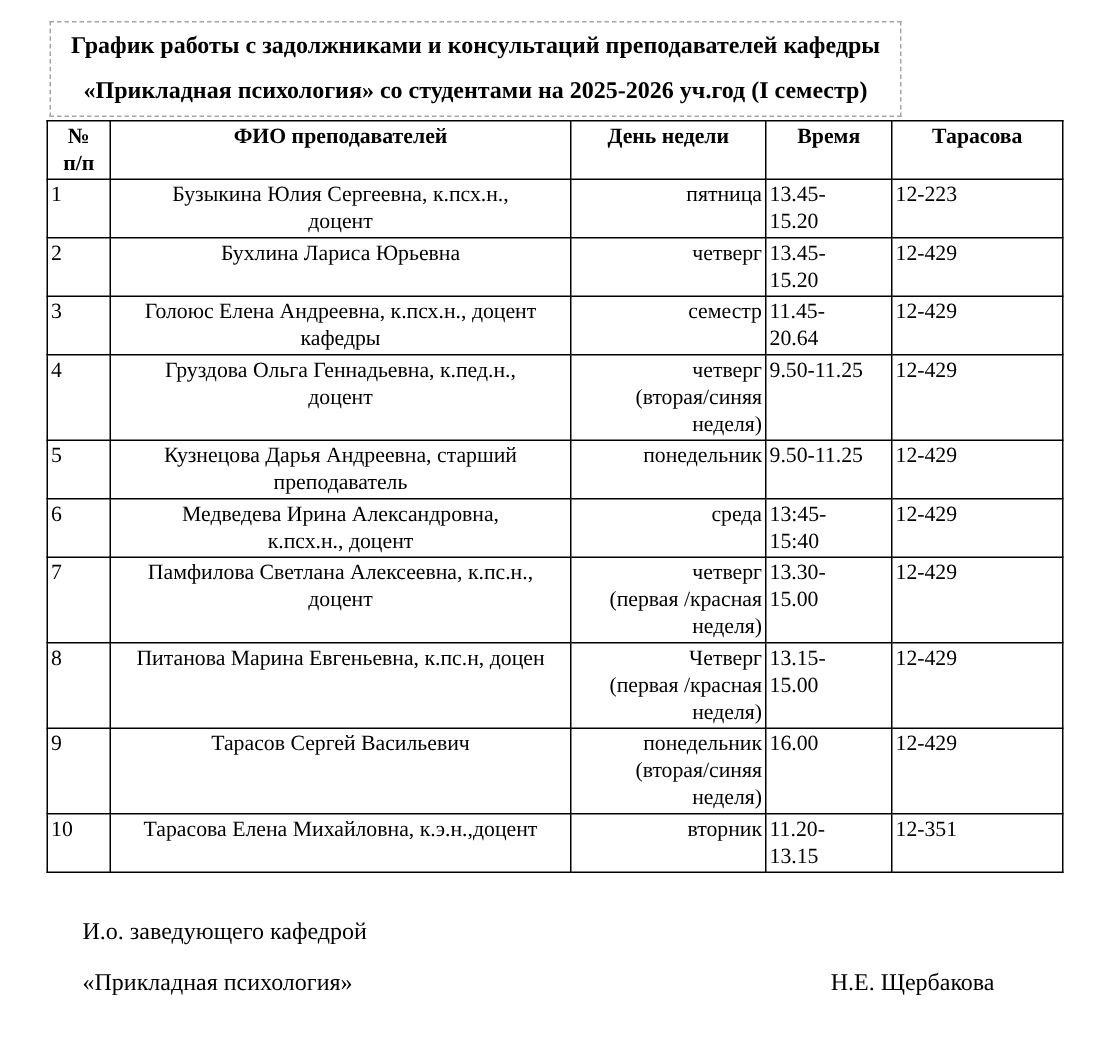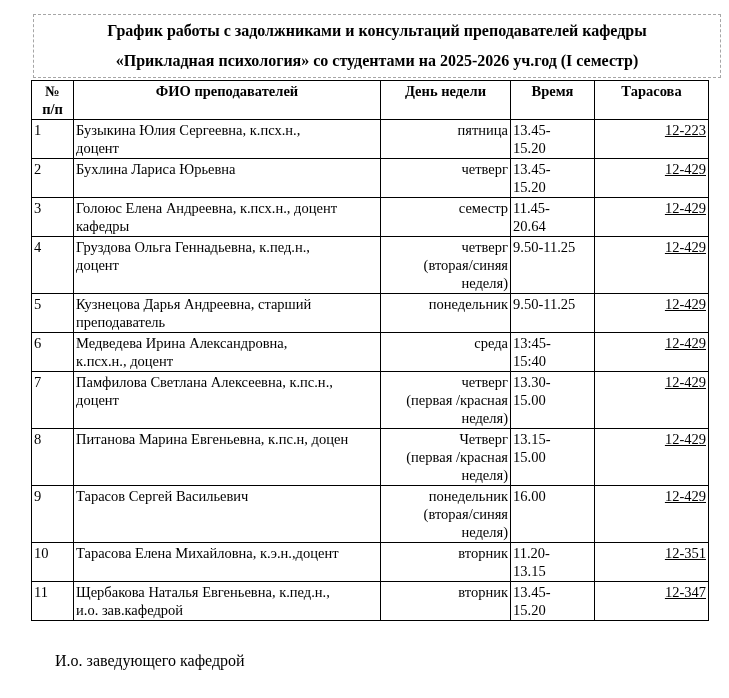--- a/index.html
+++ b/index.html
@@ -8,21 +8,21 @@
     width: 729px;
     height: 698px;
     background: #ffffff;
     color: #000000;
     font-family: "Liberation Serif", "DejaVu Serif", serif;
     overflow: hidden;
     box-sizing: border-box;
   }
   .title-box {
     margin: 14px 0 0 33px;
-    width: 688px;
+    width: 568px;
     box-sizing: border-box;
     border: 1px dashed #a6a6a6;
     text-align: center;
     font-weight: bold;
     font-size: 16px;
     line-height: 30px;
     padding: 1px 6px;
     white-space: pre-line;
   }
   table.schedule {
@@ -43,31 +43,31 @@
     font-weight: bold;
     text-align: center;
     white-space: pre-line;
   }
   col.w-num  { width: 42px; }
   col.w-name { width: 307px; }
   col.w-day  { width: 130px; }
   col.w-time { width: 84px; }
   col.w-room { width: 114px; }
   td.c-num  { text-align: left; padding-left: 6px; }
-  td.c-name { text-align: left; padding-left: 9px; white-space: pre-line; }
+  td.c-name { text-align: center; padding-left: 9px; white-space: pre-line; }
   td.c-day  { text-align: right; white-space: pre-line; }
   td.c-time { white-space: pre-line; }
-  td.c-room { text-align: right; text-decoration: underline; }
+  td.c-room { text-align: left; }
   .footer {
     margin: 30px 0 0 55px;
     width: 608px;
     font-size: 16px;
     line-height: 20px;
   }
-  .footer-line1 { margin-bottom: 32px; }
+  .footer-line1 { margin-bottom: 14px; }
   .footer-line2 {
     display: flex;
     justify-content: space-between;
     align-items: baseline;
   }
 </style>
 </head>
 <body>
 
 <div class="doc">
@@ -178,29 +178,20 @@
       <td class="c-room">12-429</td>
     </tr>
         <tr>
       <td class="c-num">10</td>
       <td class="c-name">Тарасова Елена Михайловна, к.э.н.,доцент</td>
       <td class="c-day">вторник</td>
       <td class="c-time">11.20-
 13.15</td>
       <td class="c-room">12-351</td>
     </tr>
-        <tr>
-      <td class="c-num">11</td>
-      <td class="c-name">Щербакова Наталья Евгеньевна, к.пед.н.,
-и.о. зав.кафедрой</td>
-      <td class="c-day">вторник</td>
-      <td class="c-time">13.45-
-15.20</td>
-      <td class="c-room">12-347</td>
-    </tr>
       </tbody>
   </table>
 
   <div class="footer">
     <div class="footer-line1">И.о. заведующего кафедрой</div>
     <div class="footer-line2">
       <span>«Прикладная психология»</span>
       <span>Н.Е. Щербакова</span>
     </div>
   </div>

